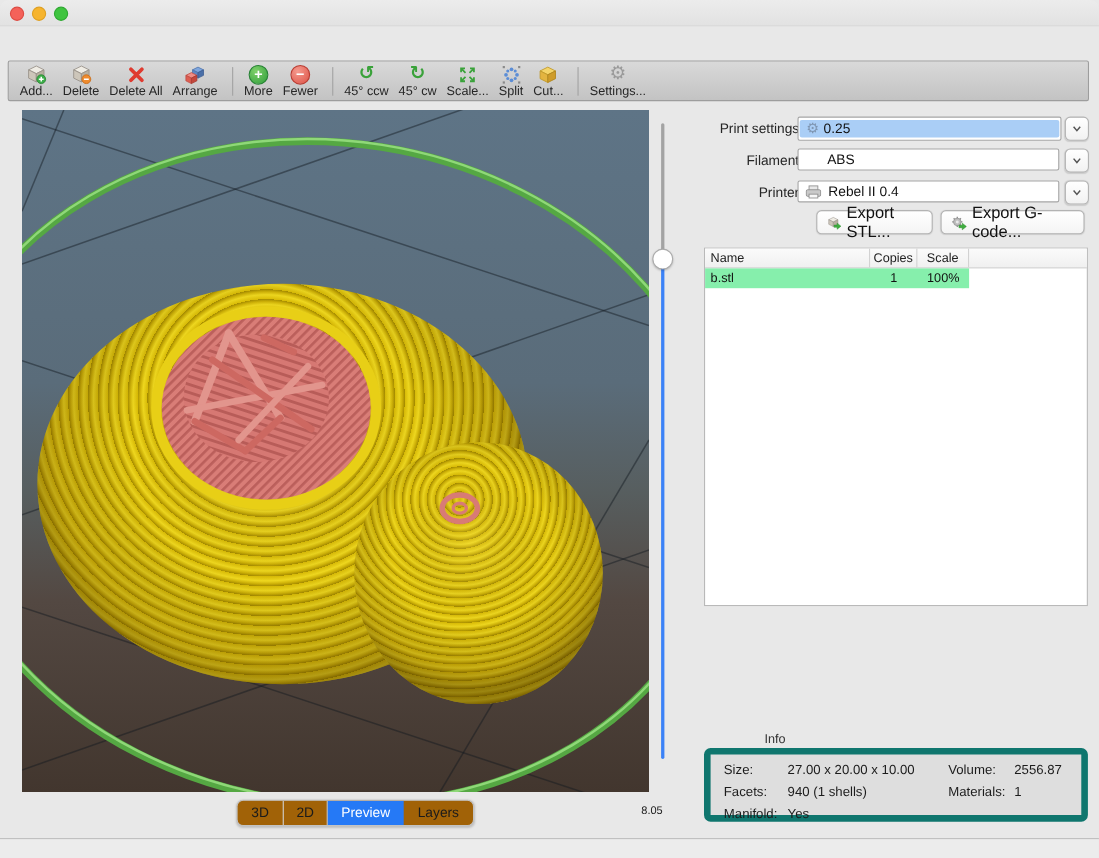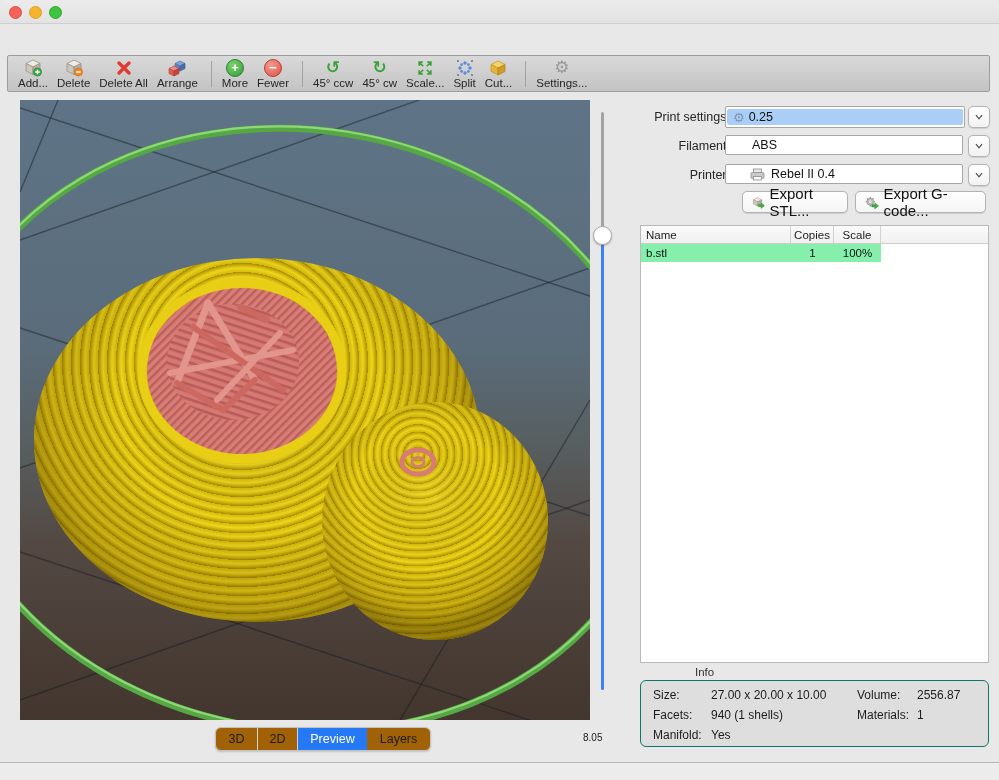--- a/index.html
+++ b/index.html
@@ -68,35 +68,35 @@
   .combo-gear{font-family:"DejaVu Sans", sans-serif;font-size:13px;color:#7f96b2;margin:0 4px 0 2px;line-height:1;}
   .drop-btn{position:absolute;left:968px;width:22px;height:22px;background:linear-gradient(#ffffff,#f2f2f2);
     border:1px solid #b3b3b3;border-radius:5px;box-sizing:border-box;
     display:flex;align-items:center;justify-content:center;box-shadow:0 0.5px 1px rgba(0,0,0,0.12);}
   .ebtn{position:absolute;height:22px;background:linear-gradient(#ffffff,#f4f4f4);
     border:1px solid #b3b3b3;border-radius:5px;box-sizing:border-box;
     display:flex;align-items:center;justify-content:center;gap:5px;
     font-size:15px;color:#111;box-shadow:0 0.5px 1px rgba(0,0,0,0.12);padding:0 9px;}
 
   
-  .obj-table{position:absolute;left:640px;top:225px;width:349px;height:438px;
+  .obj-table{position:absolute;left:640px;top:225px;width:349px;height:326px;
     background:#ffffff;border:1px solid #b9b9b9;box-sizing:border-box;}
   .ot-header{display:flex;height:17px;background:linear-gradient(#fbfbfb,#f0f0f0);
     border-bottom:1px solid #cdcdcd;font-size:11.5px;color:#222;}
   .ot-hcell{display:flex;align-items:center;border-right:1px solid #d2d2d2;box-sizing:border-box;}
   .ot-row{display:flex;height:18px;font-size:11.5px;color:#111;align-items:center;}
   .ot-row .sel-bg{display:flex;width:240px;background:#86efac;height:100%;align-items:center;justify-content:center;}
   .c-name{width:150px;padding-left:5px;box-sizing:border-box;}
   .c-copies{width:43px;text-align:center;}
   .c-scale{width:47px;text-align:center;}
 
   
   .info-title{position:absolute;left:651px;top:666px;font-size:11.5px;color:#333;margin-left:44px;}
   .info-box{position:absolute;left:640px;top:680px;width:349px;height:67px;
-    background:#dedede;border:1px solid #0f766e;border-radius:6px;box-sizing:border-box;
+    background:#dedede;border:6px solid #0f766e;border-radius:6px;box-sizing:border-box;
     font-size:12px;color:#1c1c1c;}
   .ib-label{position:absolute;color:#1c1c1c;}
   .ib-val{position:absolute;color:#1c1c1c;}
 
   
   .viewtabs{position:absolute;left:215px;top:727px;height:22px;display:flex;
     background:#a16207;border:1px solid #c3c3c3;border-radius:6px;overflow:hidden;
     box-shadow:0 1px 2px rgba(0,0,0,0.18);}
   .vtab{display:flex;align-items:center;justify-content:center;font-size:12.5px;color:#1b1b1b;
     border-right:1px solid #d2d2d2;cursor:default;}
@@ -374,21 +374,21 @@
   <div class="field" style="top:135px;padding-left:26px;box-sizing:border-box;">
     <span class="field-text">ABS</span>
   </div>
   <div class="drop-btn" style="top:135px;">
     <svg class="chev" width="12" height="12" viewBox="0 0 20 20">
       <polyline points="5,7 10,13 15,7" fill="none" stroke="#555" stroke-width="2.2"></polyline>
     </svg>
   </div>
 
   <div class="rp-label" style="left:640px;top:164px;">Printer:</div>
-  <div class="field" style="top:164px;padding-left:24px;box-sizing:border-box;gap:6px;">
+  <div class="field" style="top:164px;padding-left:6px;box-sizing:border-box;gap:6px;">
     <svg width="15" height="13" viewBox="0 0 15 13">
       <rect x="3.5" y="1" width="8" height="4" fill="#e8e8e8" stroke="#8f8f8f" stroke-width="0.8"></rect>
       <rect x="1" y="4.5" width="13" height="6" rx="1.2" fill="#c9c9c9" stroke="#8f8f8f" stroke-width="0.8"></rect>
       <rect x="3.5" y="8.5" width="8" height="3.5" fill="#f7f7f7" stroke="#8f8f8f" stroke-width="0.8"></rect>
     </svg>
     <span class="field-text">Rebel II 0.4</span>
   </div>
   <div class="drop-btn" style="top:164px;">
     <svg class="chev" width="12" height="12" viewBox="0 0 20 20">
       <polyline points="5,7 10,13 15,7" fill="none" stroke="#555" stroke-width="2.2"></polyline>

